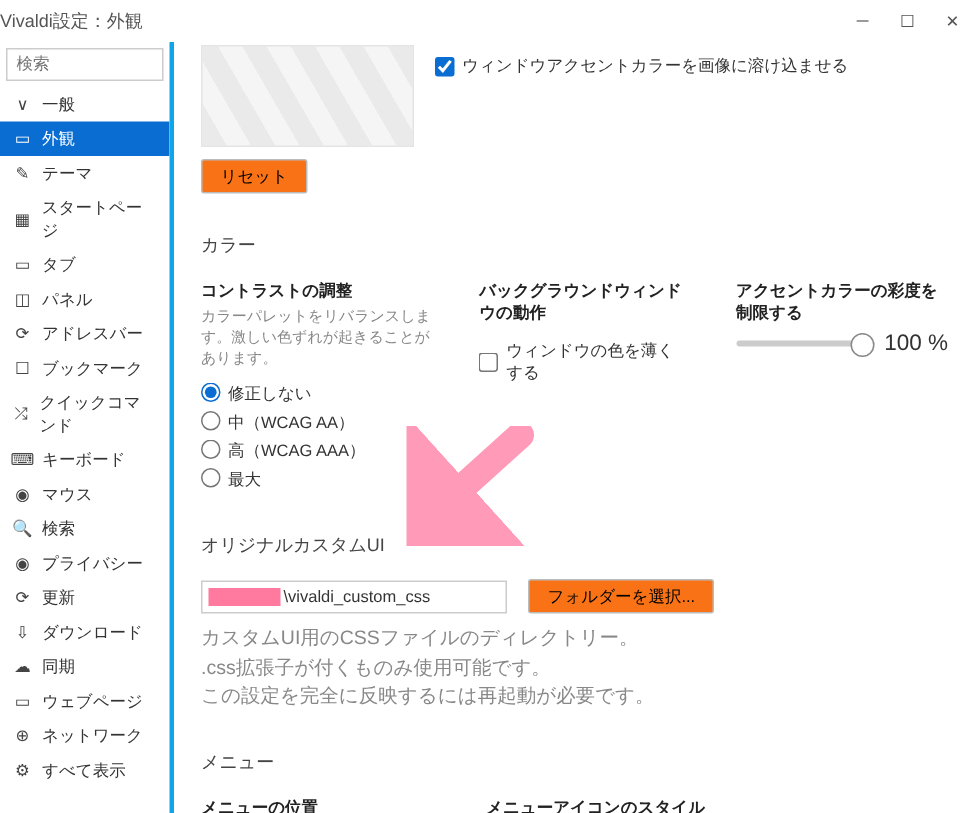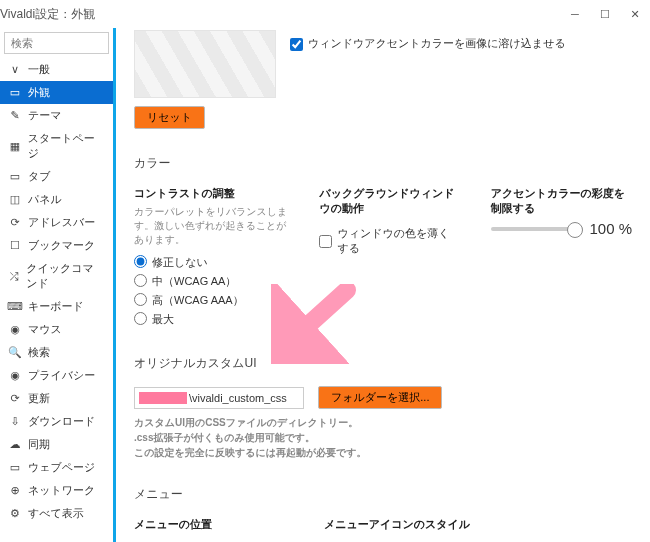--- a/index.html
+++ b/index.html
@@ -28,24 +28,24 @@
 .section-title { font-size: 12px; color: #444; margin-bottom: 14px; }
 .cols { display: flex; gap: 30px; align-items: flex-start; }
 .col { flex: 1; min-width: 0; }
 .subhead { font-size: 11px; font-weight: bold; color: #222; margin-bottom: 4px; }
 .hint { font-size: 10px; color: #888; line-height: 1.4; margin-bottom: 6px; }
 .radiorow { display: flex; align-items: flex-start; gap: 5px; font-size: 11px; color: #333; padding: 2px 0; }
 .radiorow input { accent-color: #0a6dd1; }
 .slider-row { display: flex; align-items: center; gap: 6px; }
 .slider { flex: 1; height: 4px; background: #ccc; position: relative; border-radius: 2px; }
 .slider::after { content: ""; position: absolute; right: 0; top: -5px; width: 14px; height: 14px; background: #fff; border: 1px solid #888; border-radius: 50%; }
-.textinput { width: 170px; height: 22px; border: 1px solid #ccc; padding: 0 4px; font-size: 11px; display: flex; align-items: center; }
+.textinput { width: 204px; height: 22px; border: 1px solid #ccc; padding: 0 4px; font-size: 11px; display: flex; align-items: center; }
 .redact { width: 48px; height: 12px; background: #ff7a9e; display: inline-block; margin-right: 2px; }
 .inputrow { display: flex; align-items: center; gap: 14px; }
-.desc { font-size: 10px; color: #888; line-height: 1.5; margin-top: 6px; font-weight: bold; }
+.desc { font-size: 13px; color: #888; line-height: 1.5; margin-top: 6px; }
 .arrow { position: absolute; left: 155px; top: 256px; pointer-events: none; }
 </style>
 </head>
 <body>
 
 <div class="titlebar">
   <span>Vivaldi設定：外観</span>
   <div class="winbtns">
     <div class="winbtn">─</div>
     <div class="winbtn">☐</div>

